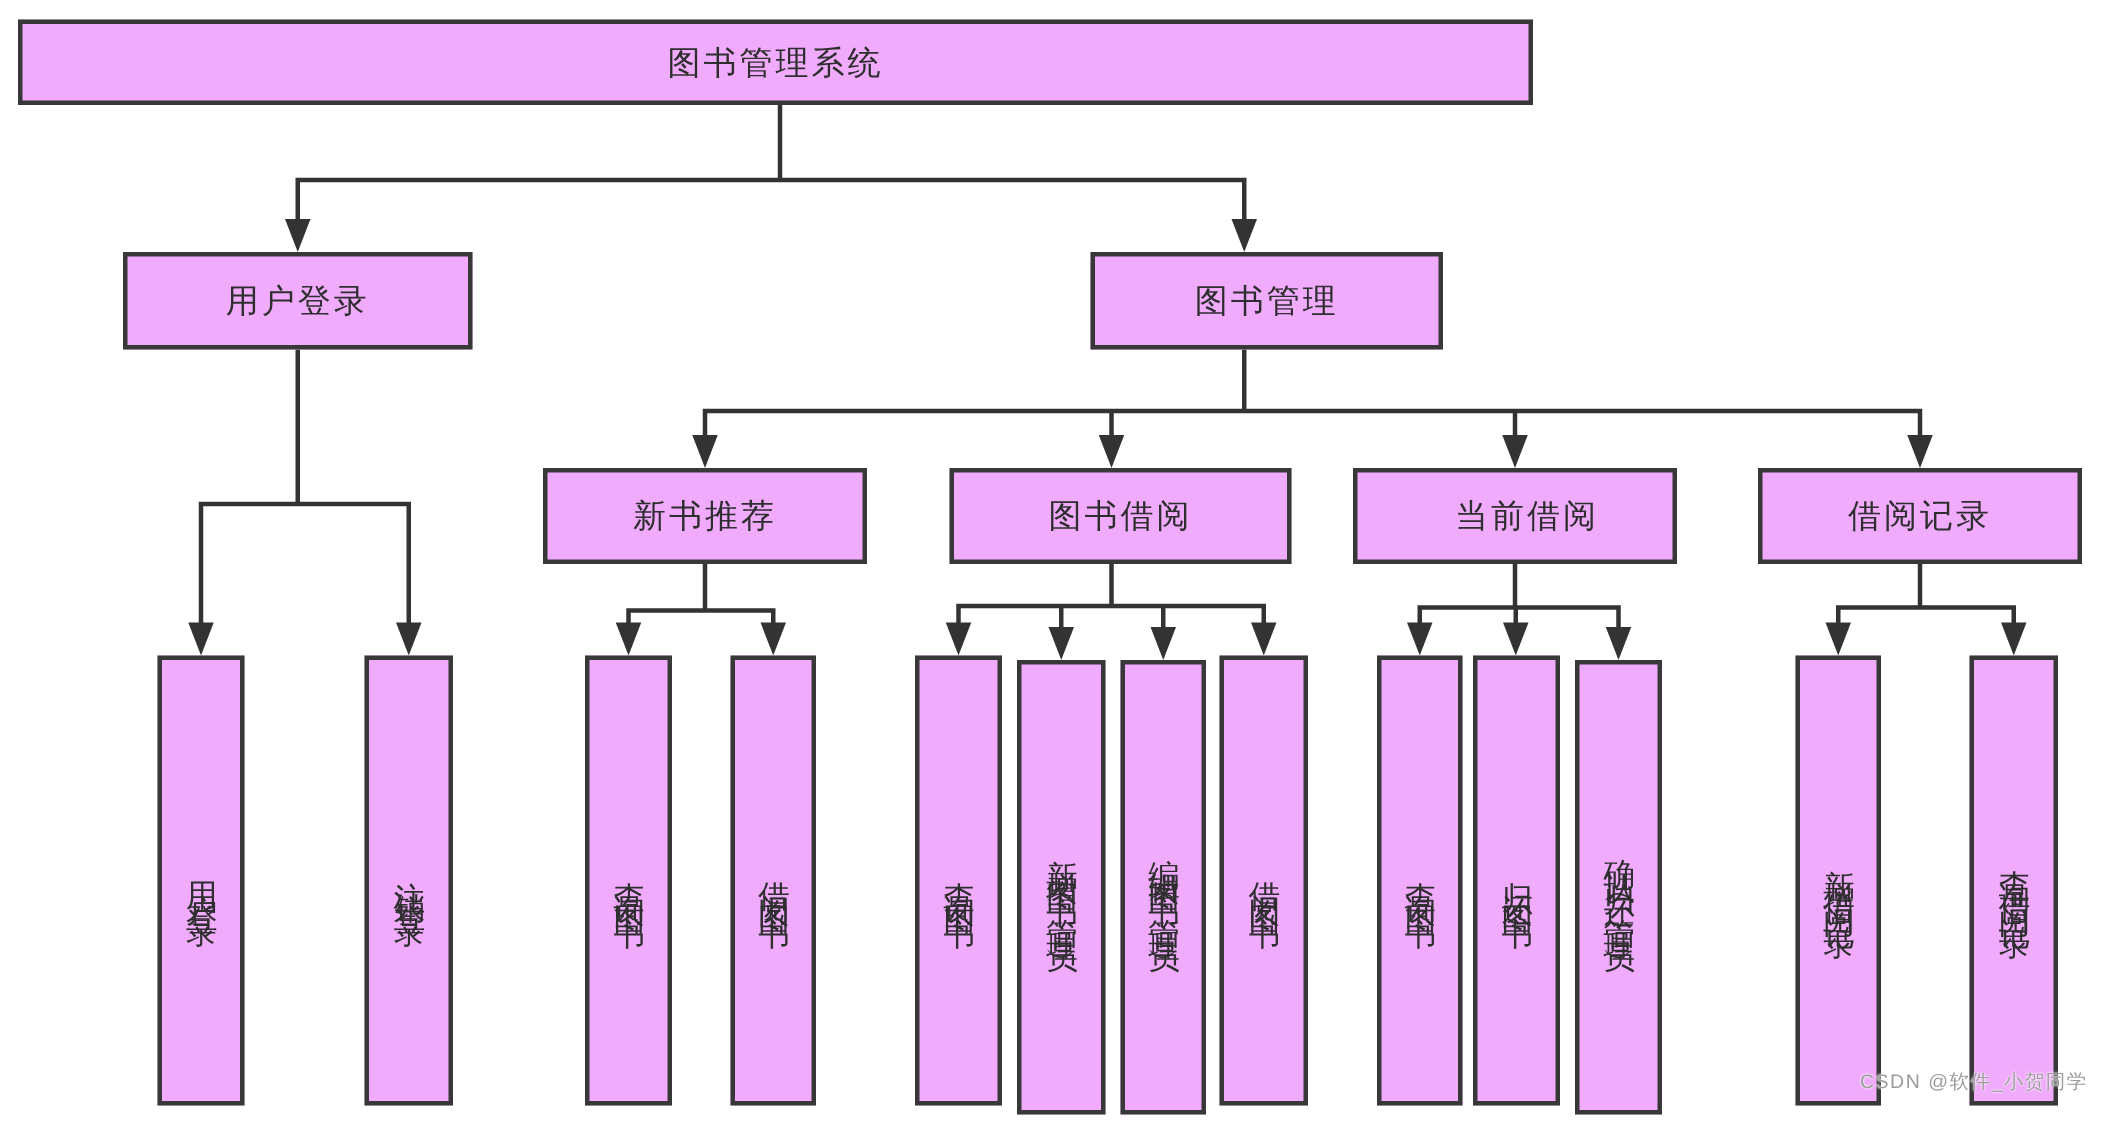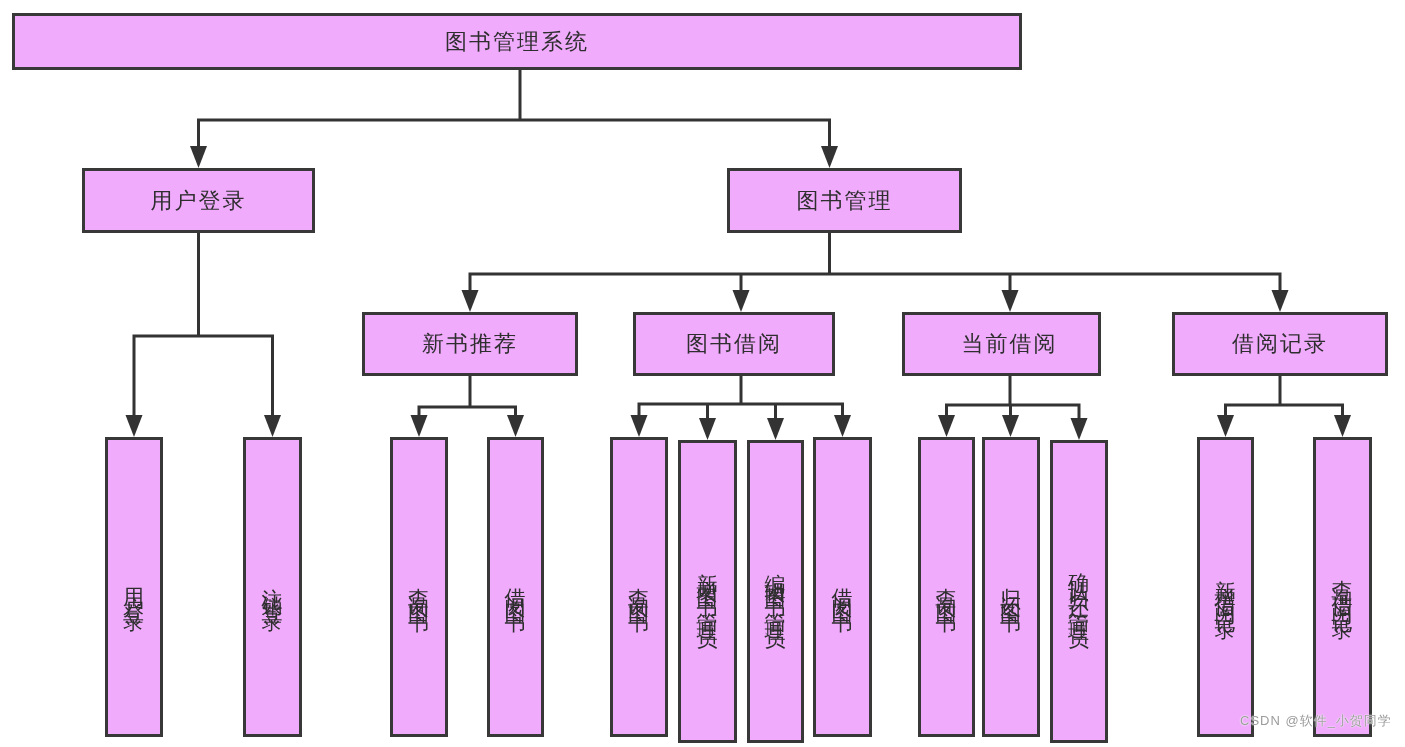--- a/index.html
+++ b/index.html
@@ -115,22 +115,22 @@
     <polygon points="1217,415 1234,415 1225.5,437"></polygon>
     <polygon points="1334,415 1351,415 1342.5,437"></polygon>
   </svg>
 
   <div class="node hbox" style="left:12px; top:13px; width:1010px; height:57px;">图书管理系统</div>
 
   <div class="node hbox" style="left:82px; top:168px; width:233px; height:65px;">用户登录</div>
   <div class="node hbox" style="left:712px; top:168px; width:235px; height:65px;margin-left:15px;">图书管理</div>
 
   <div class="node hbox" style="left:362px; top:312px; width:216px; height:64px;">新书推荐</div>
-  <div class="node hbox" style="left:633px; top:312px; width:202px; height:64px;">图书借阅</div>
-  <div class="node hbox" style="left:902px; top:312px; width:199px; height:64px;padding-left:16px;">当前借阅</div>
+  <div class="node hbox" style="left:633px; top:312px; width:228px; height:64px;">图书借阅</div>
+  <div class="node hbox" style="left:902px; top:312px; width:216px; height:64px;padding-left:16px;">当前借阅</div>
   <div class="node hbox" style="left:1172px; top:312px; width:216px; height:64px;">借阅记录</div>
 
   <div class="node vbox" style="left:105px; top:437px; width:58px; height:300px;">
     <span>用户登录</span>
   </div>
   <div class="node vbox" style="left:243px; top:437px; width:59px; height:300px;">
     <span>注销登录</span>
   </div>
   <div class="node vbox" style="left:390px; top:437px; width:58px; height:300px;">
     <span>查询图书</span>

